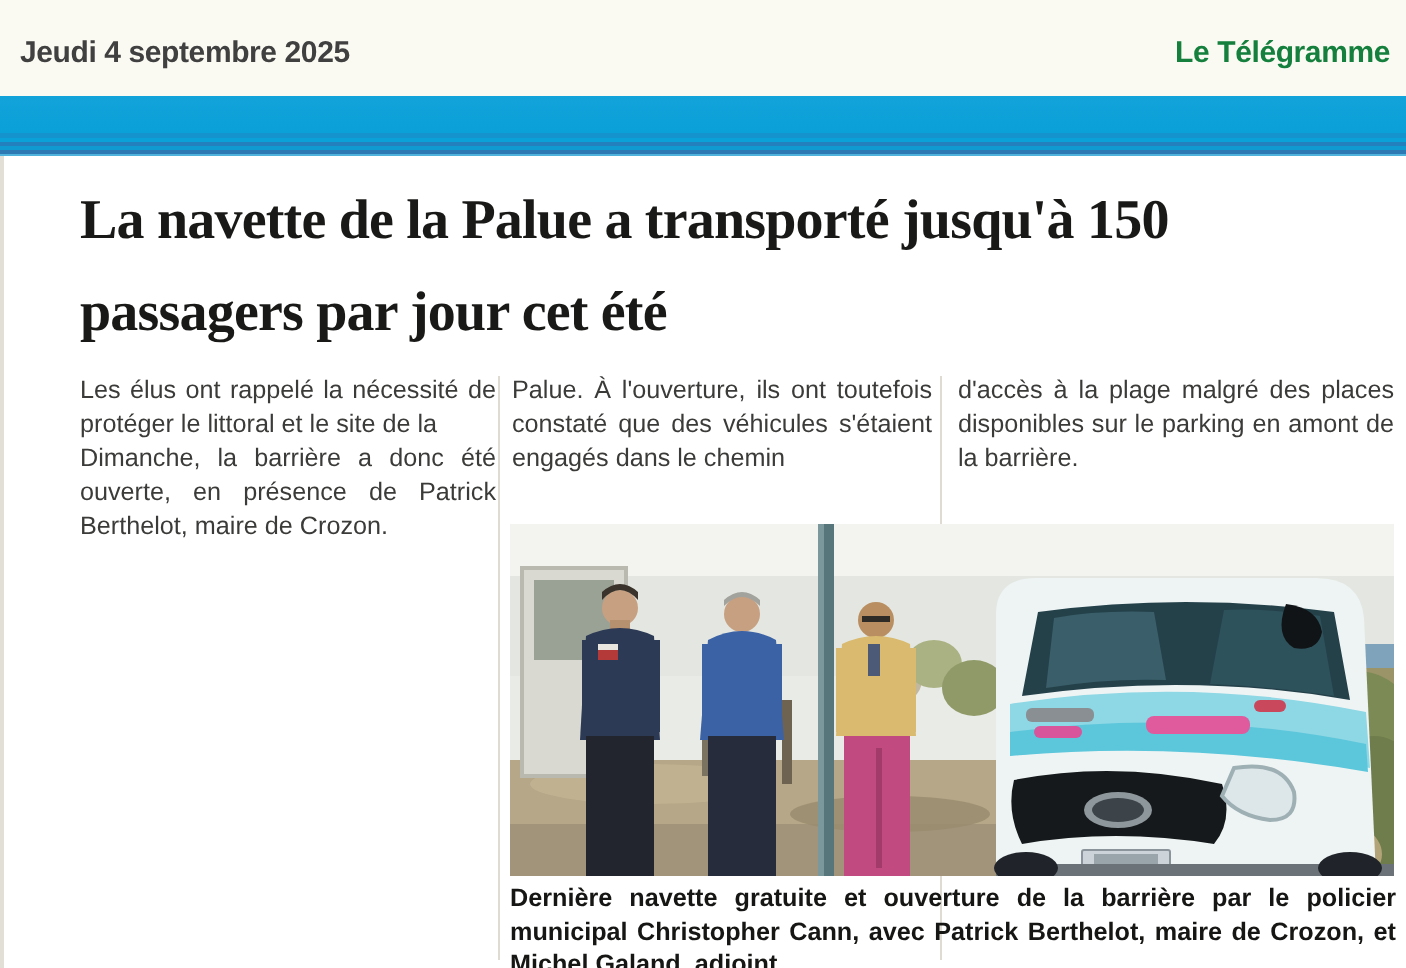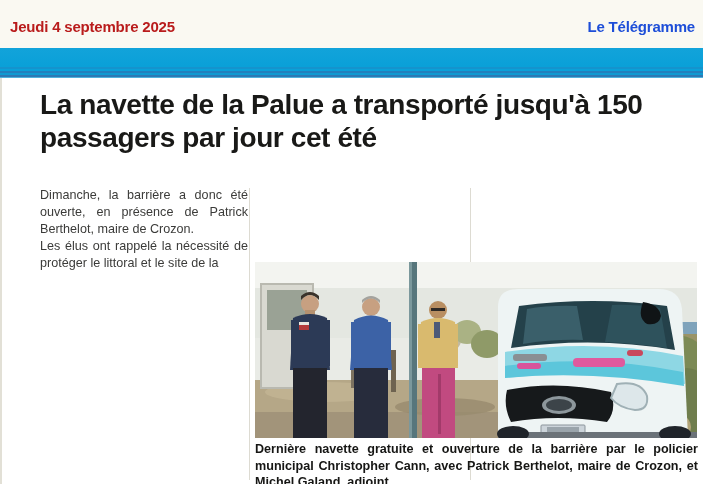--- a/index.html
+++ b/index.html
@@ -11,25 +11,25 @@
   }
   .page{position:absolute;inset:0;}
 
   
   .masthead{
     position:absolute;left:0;top:0;width:703px;height:48px;
     background:#faf9f2;
   }
   .masthead .date{
     position:absolute;left:10px;top:18px;
-    font-size:15px;font-weight:700;color:#b91c1c;letter-spacing:-.2px;
+    font-size:15px;font-weight:700;color:#404040;letter-spacing:-.2px;
   }
   .masthead .brand{
     position:absolute;right:8px;top:18px;
-    font-size:15px;font-weight:700;color:#1d4ed8;letter-spacing:-.2px;
+    font-size:15px;font-weight:700;color:#15803d;letter-spacing:-.2px;
   }
 
   
   .blue-bar{
     position:absolute;left:0;top:48px;width:703px;height:30px;
     background:linear-gradient(
       to bottom,
       #12a3da 0%, #0aa0d8 62%,
       #1593cd 62%, #1593cd 70%,
       #0aa0d8 70%, #0aa0d8 76%,
@@ -43,22 +43,22 @@
   
   .sheet{
     position:absolute;left:0;top:78px;width:703px;height:406px;
     background:#fff;
     border-left:2px solid #e2e0d6;
     box-sizing:border-box;
   }
 
   .headline{
     position:absolute;left:40px;top:88px;width:640px;
-    font-size:28px;line-height:33px;font-weight:800;
-    letter-spacing:-.4px;color:#191917;margin:0;
+    font-size:28px;line-height:46px;font-weight:800;
+    letter-spacing:-.4px;color:#191917;margin:0;font-family:Liberation Serif, serif;
   }
 
   
   .col{
     position:absolute;top:187px;
     font-size:12.6px;line-height:17px;color:#3b3b39;
     text-align:justify;
   }
   .col p{margin:0;}
   .col-1{left:40px;width:208px;height:297px;overflow:hidden;}
@@ -94,25 +94,31 @@
   <div class="blue-bar"></div>
 
   <div class="sheet"></div>
 
   <h1 class="headline">La navette de la Palue a transporté jusqu'à 150 passagers par jour cet été</h1>
 
   <div class="divider d1"></div>
   <div class="divider d2"></div>
 
   <div class="col col-1">
+    <p>Les élus ont rappelé la nécessité de protéger le littoral et le site de la</p>
     <p>Dimanche, la barrière a donc été ouverte, en présence de Patrick Berthelot, maire de Crozon.</p>
-    <p>Les élus ont rappelé la nécessité de protéger le littoral et le site de la</p>
-  </div>
-
-
+  </div>
+
+  <div class="col col-2">
+    <p>Palue. À l'ouverture, ils ont toutefois constaté que des véhicules s'étaient engagés dans le chemin</p>
+  </div>
+
+  <div class="col col-3">
+    <p>d'accès à la plage malgré des places disponibles sur le parking en amont de la barrière.</p>
+  </div>
 
   <div class="photo">
     <svg width="442" height="176" viewBox="0 0 442 176" xmlns="http://www.w3.org/2000/svg">
 
       <rect x="0" y="0" width="442" height="176" fill="#e9ebe6"></rect>
       <rect x="0" y="0" width="442" height="26" fill="#f3f4f0"></rect>
       <rect x="0" y="26" width="442" height="50" fill="#e4e7e1"></rect>
 
       <rect x="382" y="60" width="60" height="13" fill="#7fa3bb"></rect>
 

